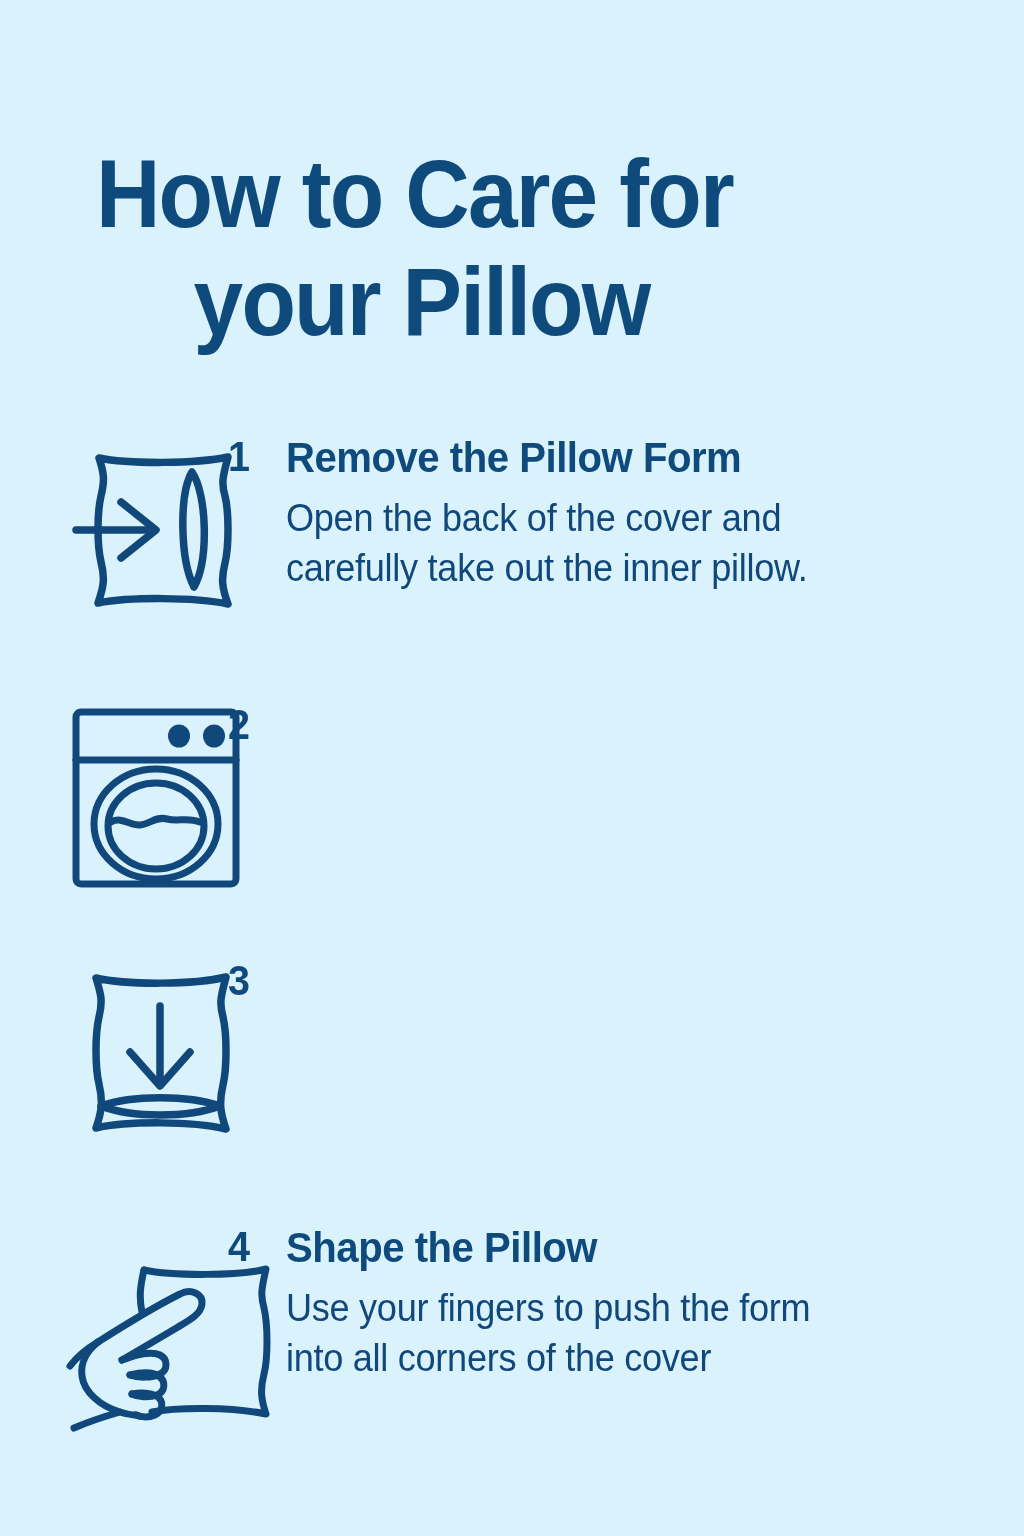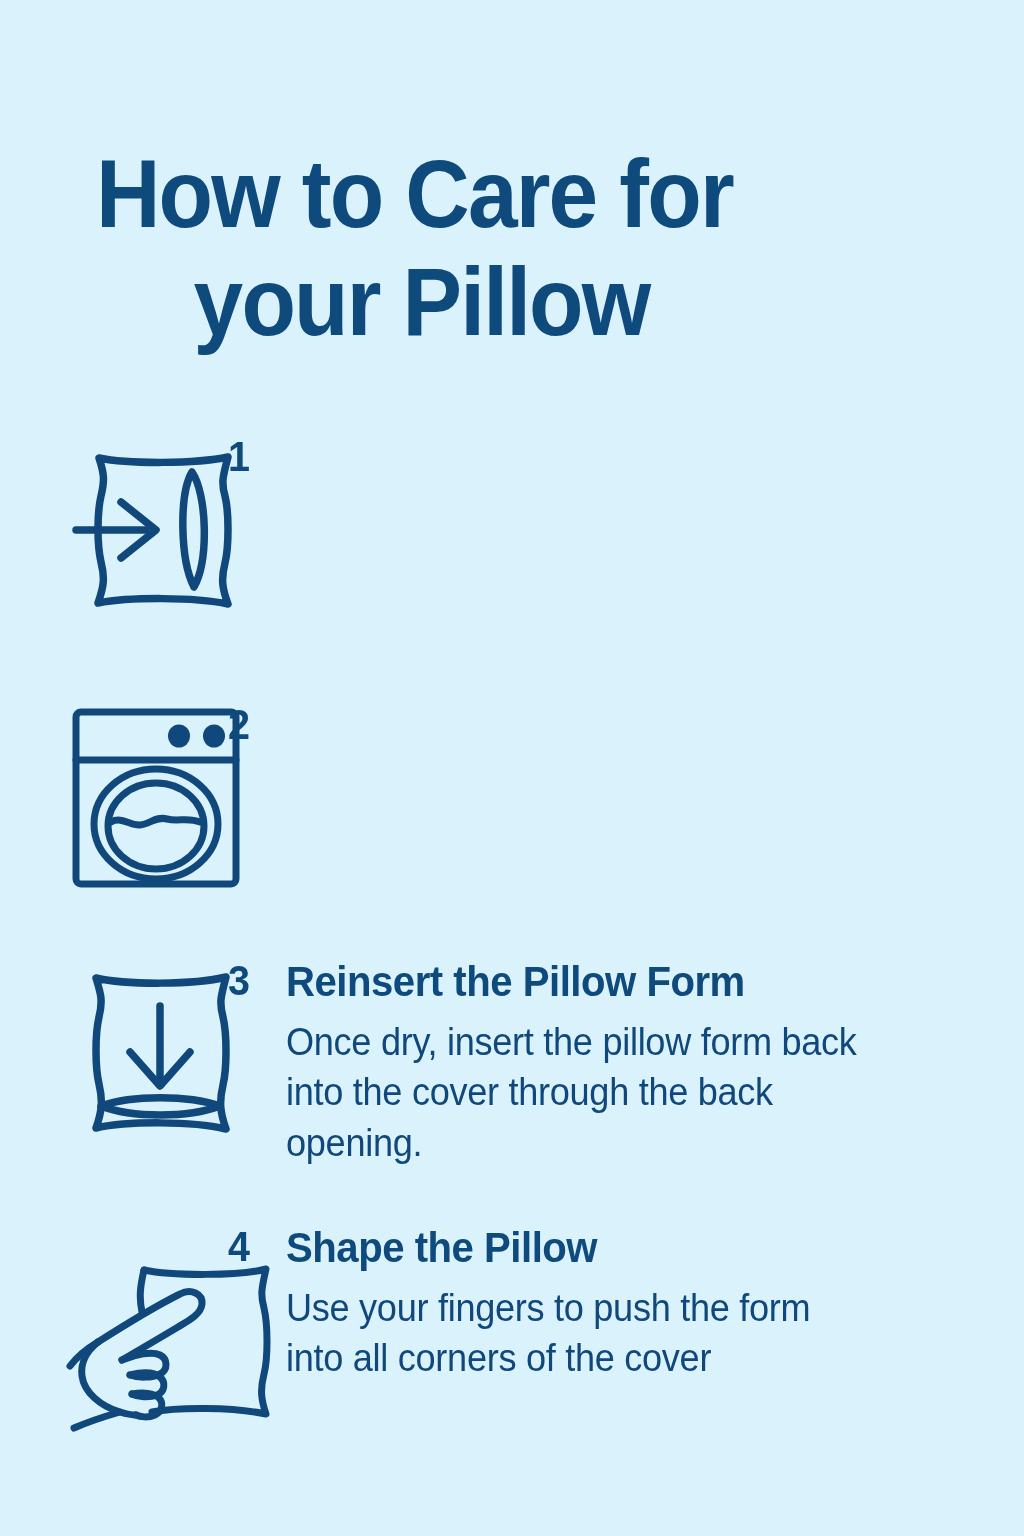--- a/index.html
+++ b/index.html
@@ -136,20 +136,26 @@
             <path d="M8 88 L78 88"></path>
 
             <path d="M53 60 L88 88 L53 116"></path>
 
             <path d="M124 30 C139 52 141 118 126 145 C112 118 111 52 124 30 Z"></path>
           </svg>
         </span>
       </div>
       <div class="step-body">
         <div class="step-num">1</div>
+        <div class="step-text">
+          <div class="step-head">Remove the Pillow Form</div>
+          <div class="step-desc">
+            <span>Open the back of the cover and carefully take out the inner pillow.</span><b></b><span></span>
+          </div>
+        </div>
       </div>
     </div>
 
     <div class="step step-2">
       <div class="step-icon">
         <span>
           <svg width="180" height="188" viewBox="0 0 180 188" fill="none" stroke="#11487c" stroke-width="7" stroke-linecap="round" stroke-linejoin="round">
 
             <rect x="8" y="8" width="160" height="172" rx="5" ry="5"></rect>
 
@@ -185,26 +191,20 @@
             <path d="M92 42 L92 120"></path>
 
             <path d="M62 88 L92 122 L122 88"></path>
 
             <path d="M33 142 C64 131 120 131 152 142 C120 154 64 154 33 142 Z"></path>
           </svg>
         </span>
       </div>
       <div class="step-body">
         <div class="step-num">3</div>
-        <div class="step-text">
-          <div class="step-head">Reinsert the Pillow Form</div>
-          <div class="step-desc">
-            <span>Once dry, insert the pillow form back into the cover through the back opening.</span><b></b><span></span>
-          </div>
-        </div>
       </div>
     </div>
 
     <div class="step step-4">
       <div class="step-icon">
         <span>
           <svg width="225" height="175" viewBox="0 0 225 175" fill="none" stroke="#11487c" stroke-width="7" stroke-linecap="round" stroke-linejoin="round">
 
             <path d="M96 16 C124 22 192 22 218 15 C214 33 212 40 216 54
                      C220 71 220 104 216 120 C212 136 213 145 218 160

